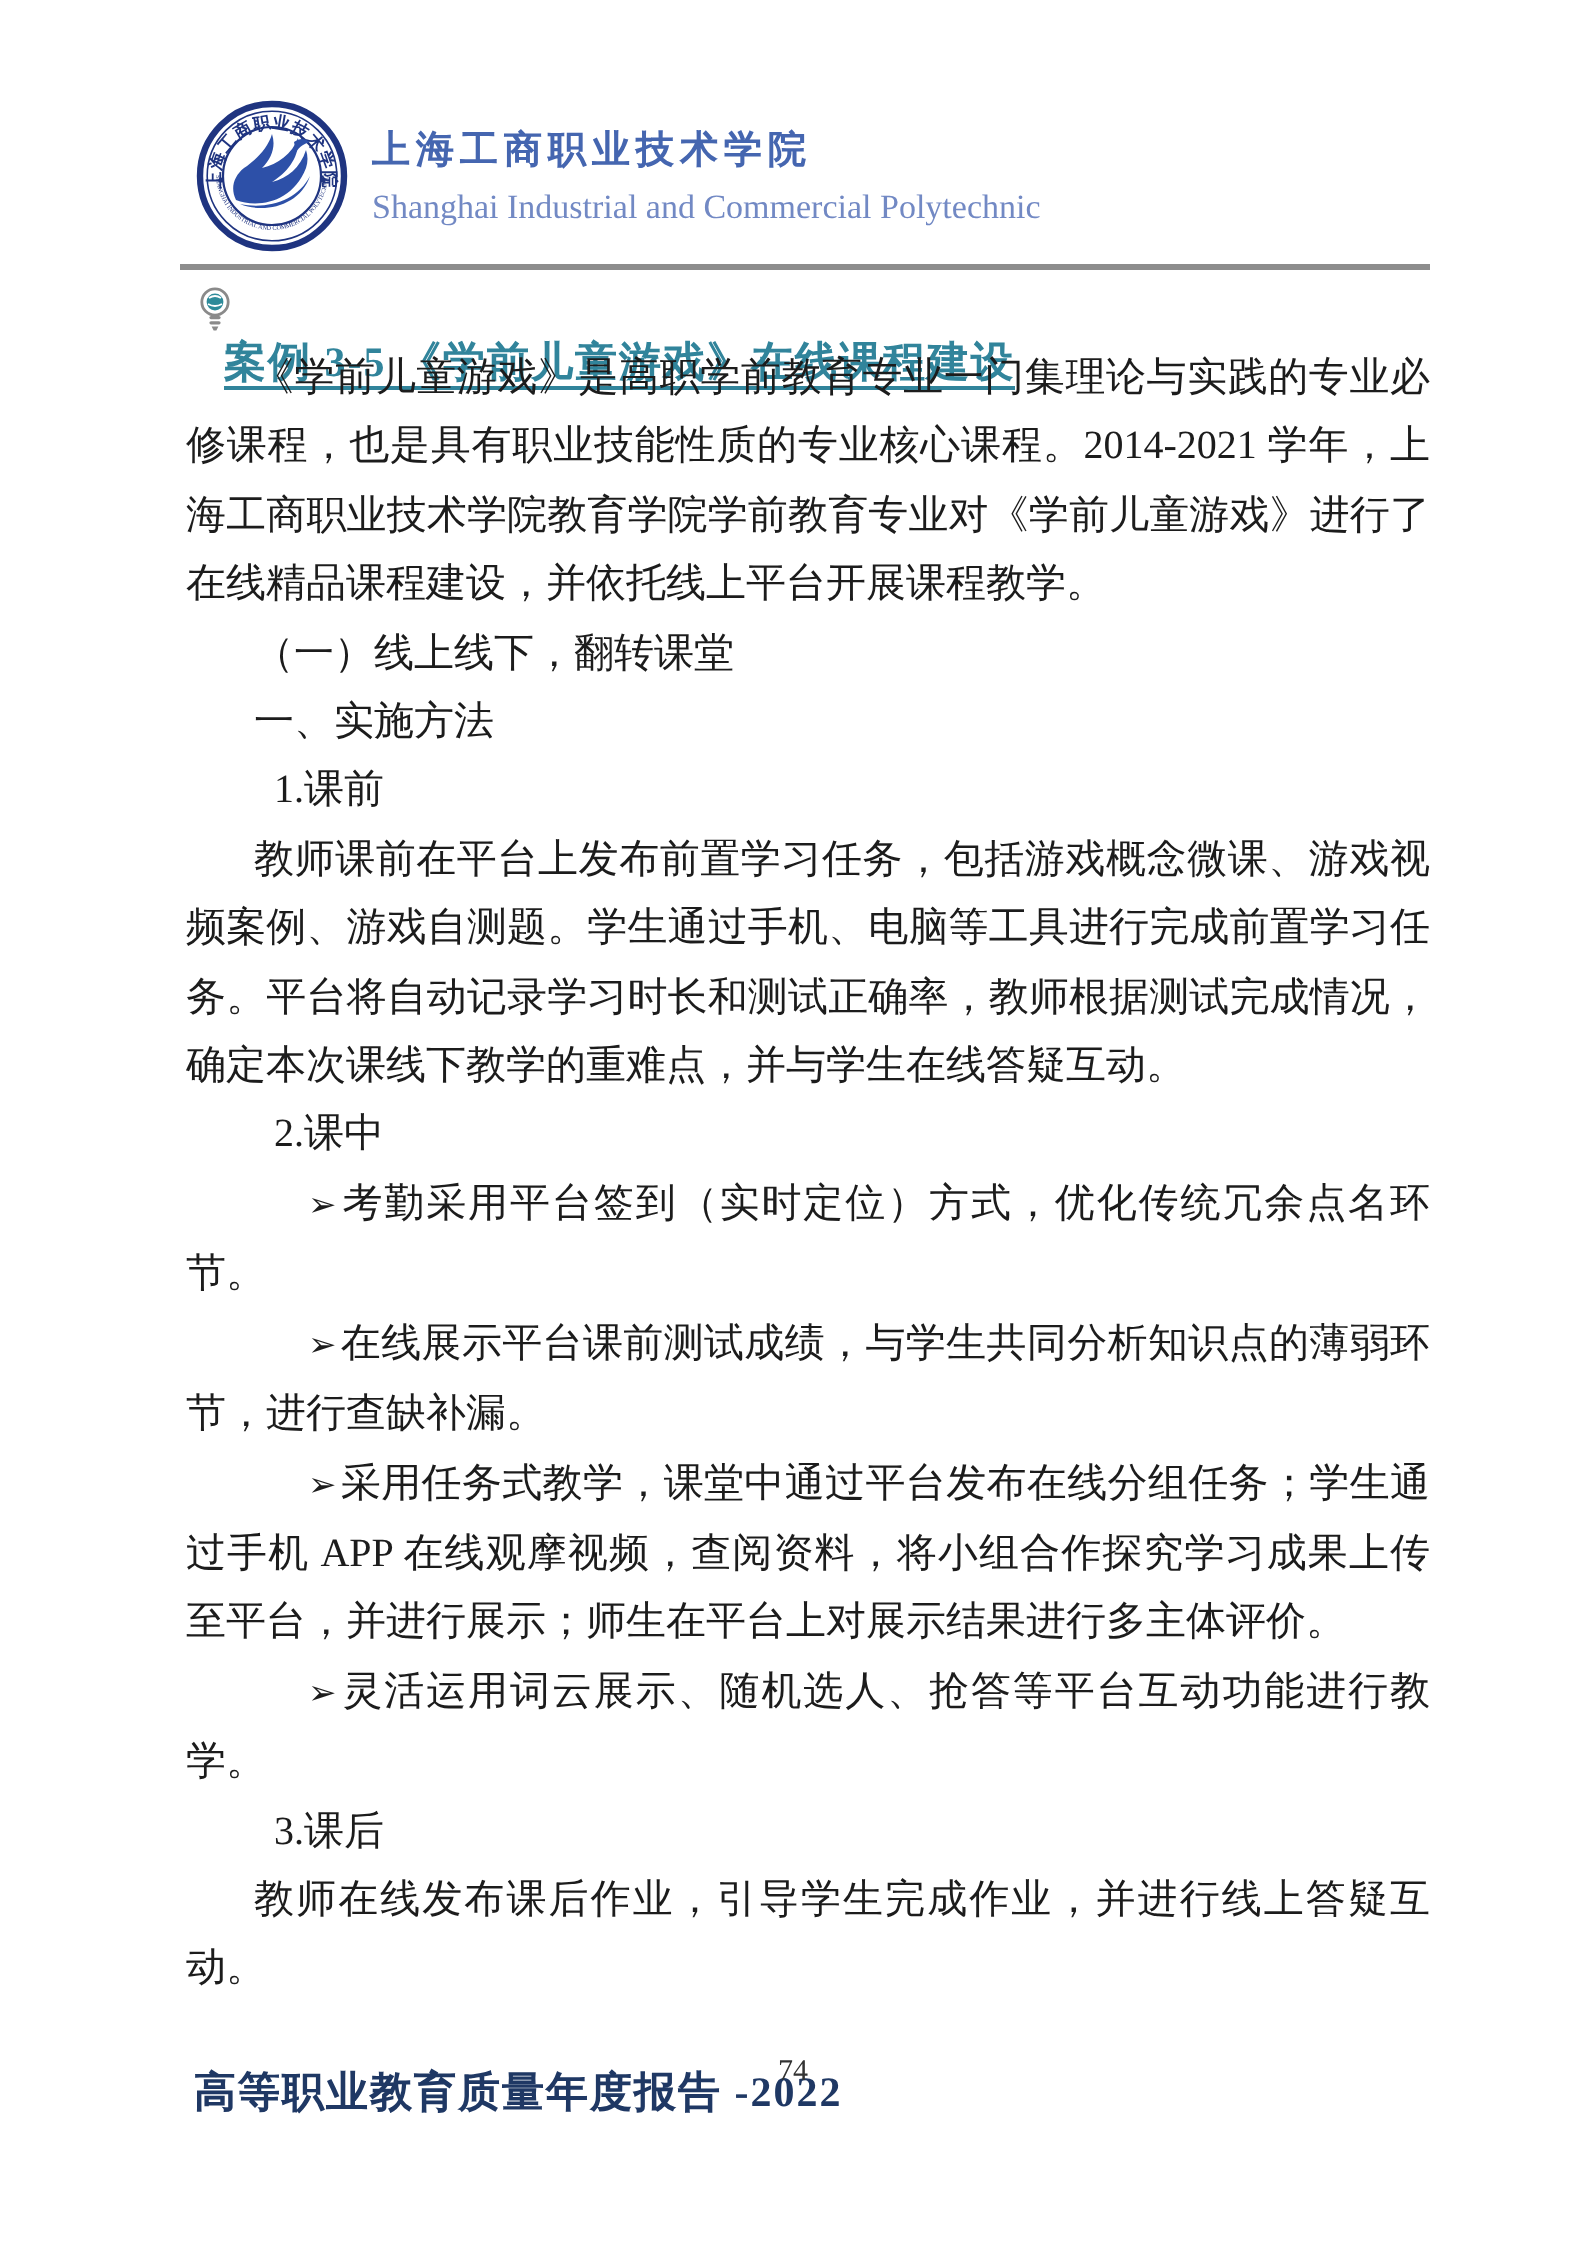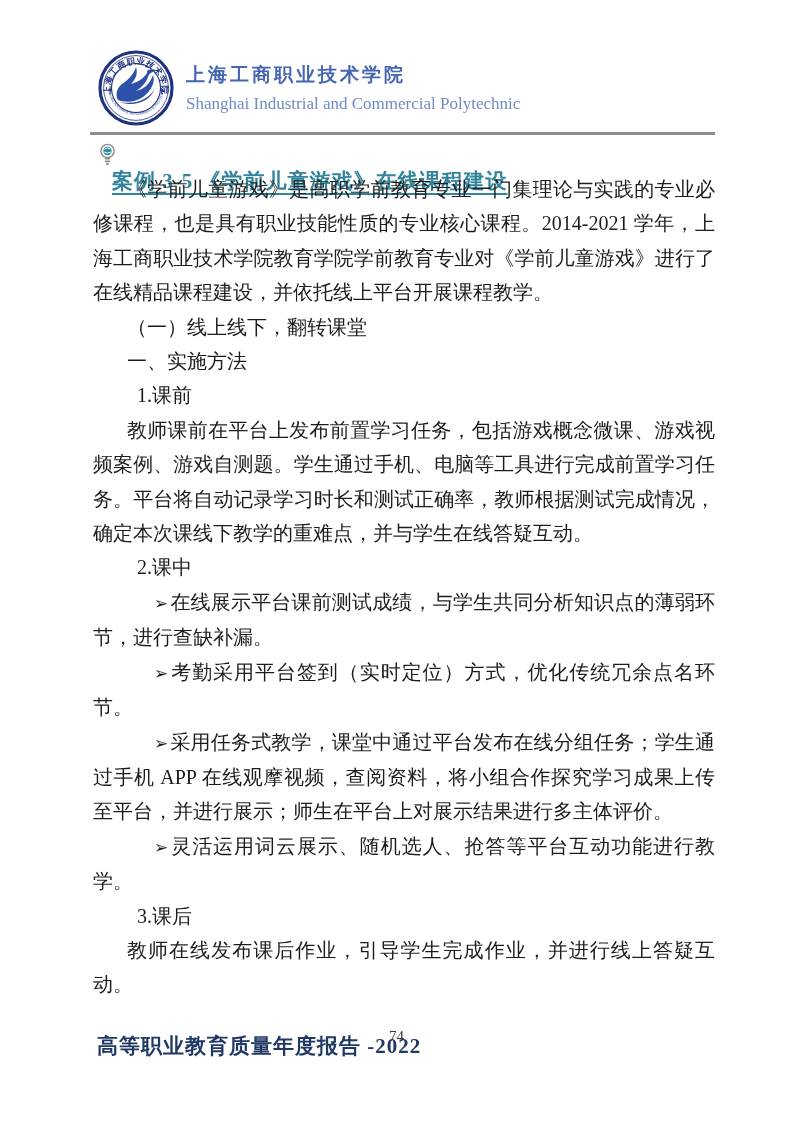--- a/index.html
+++ b/index.html
@@ -118,22 +118,22 @@
     <span class="case-title">案例 3-5 《学前儿童游戏》在线课程建设</span>
   </div>
 
   <div class="content">
     <p class="p-body">《学前儿童游戏》是高职学前教育专业一门集理论与实践的专业必修课程，也是具有职业技能性质的专业核心课程。2014-2021 学年，上海工商职业技术学院教育学院学前教育专业对《学前儿童游戏》进行了在线精品课程建设，并依托线上平台开展课程教学。</p>
     <p class="p-heading">（一）线上线下，翻转课堂</p>
     <p class="p-heading">一、实施方法</p>
     <p class="p-num">1.课前</p>
     <p class="p-body">教师课前在平台上发布前置学习任务，包括游戏概念微课、游戏视频案例、游戏自测题。学生通过手机、电脑等工具进行完成前置学习任务。平台将自动记录学习时长和测试正确率，教师根据测试完成情况，确定本次课线下教学的重难点，并与学生在线答疑互动。</p>
     <p class="p-num">2.课中</p>
+    <p class="p-bullet"><span class="bullet-glyph">➢</span><span>考勤采用平台签到（实时定位）方式，优化传统冗余点名环节。</span></p>
     <p class="p-bullet"><span class="bullet-glyph">➢</span><span>在线展示平台课前测试成绩，与学生共同分析知识点的薄弱环节，进行查缺补漏。</span></p>
-    <p class="p-bullet"><span class="bullet-glyph">➢</span><span>考勤采用平台签到（实时定位）方式，优化传统冗余点名环节。</span></p>
     <p class="p-bullet"><span class="bullet-glyph">➢</span><span>采用任务式教学，课堂中通过平台发布在线分组任务；学生通过手机 APP 在线观摩视频，查阅资料，将小组合作探究学习成果上传至平台，并进行展示；师生在平台上对展示结果进行多主体评价。</span></p>
     <p class="p-bullet"><span class="bullet-glyph">➢</span><span>灵活运用词云展示、随机选人、抢答等平台互动功能进行教学。</span></p>
     <p class="p-num">3.课后</p>
     <p class="p-body">教师在线发布课后作业，引导学生完成作业，并进行线上答疑互动。</p>
   </div>
 
   <div class="footer-report">高等职业教育质量年度报告 -2022</div>
   <div class="footer-page">74</div>
 
 </div>

